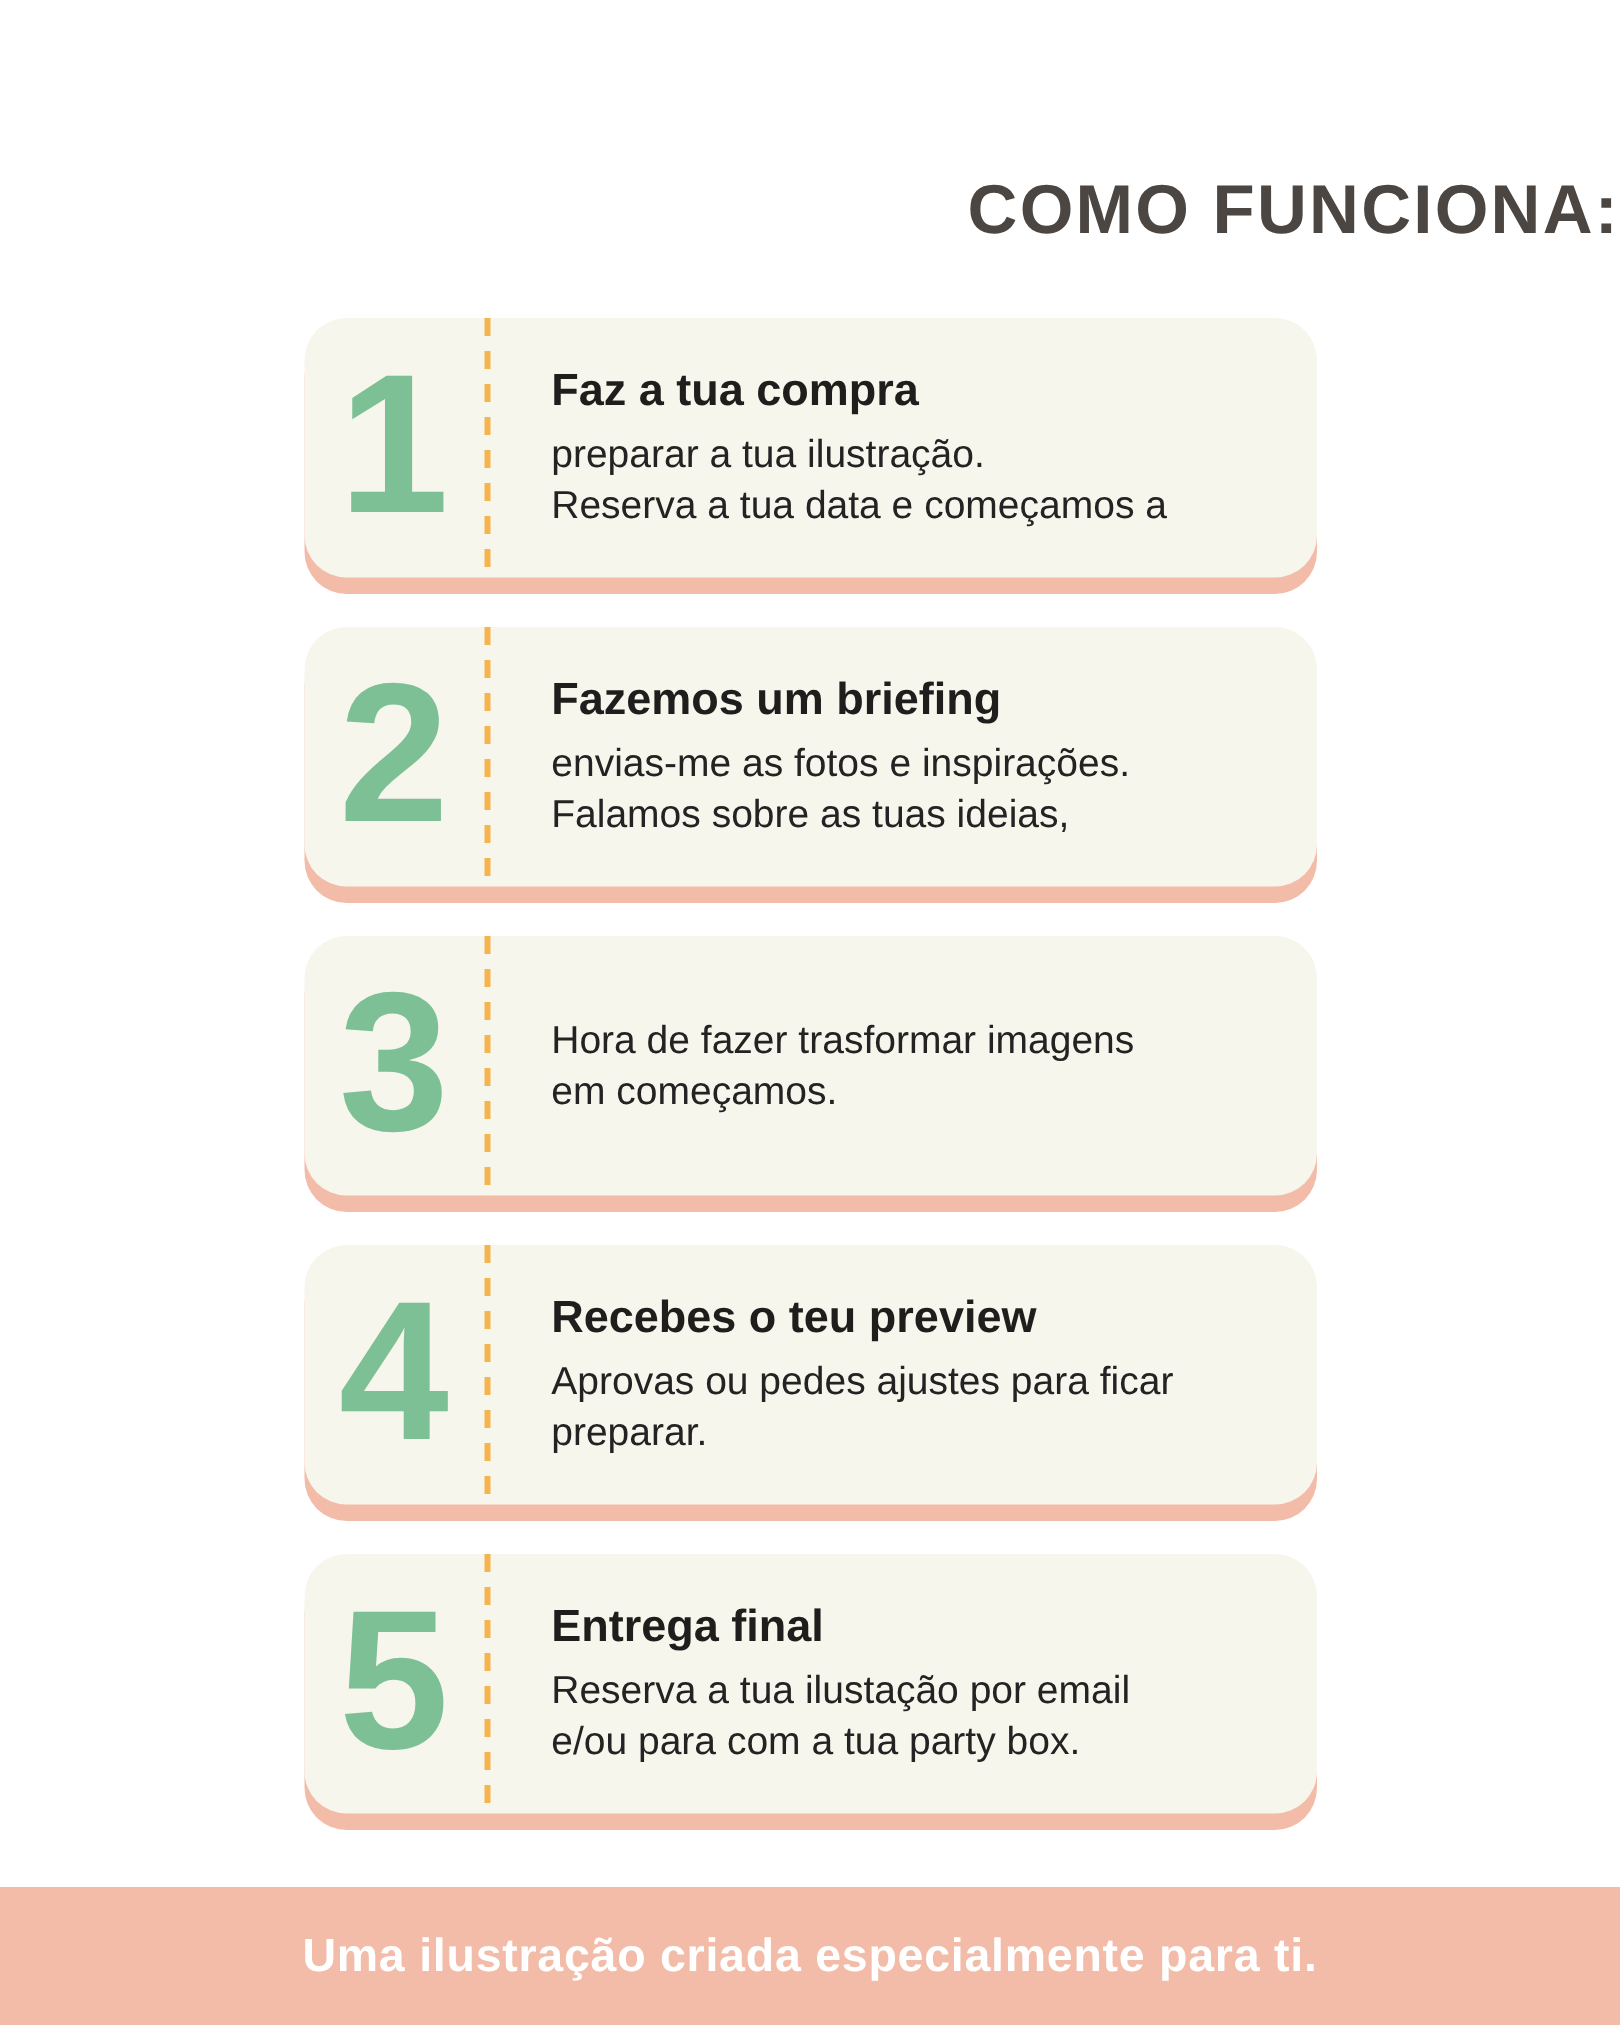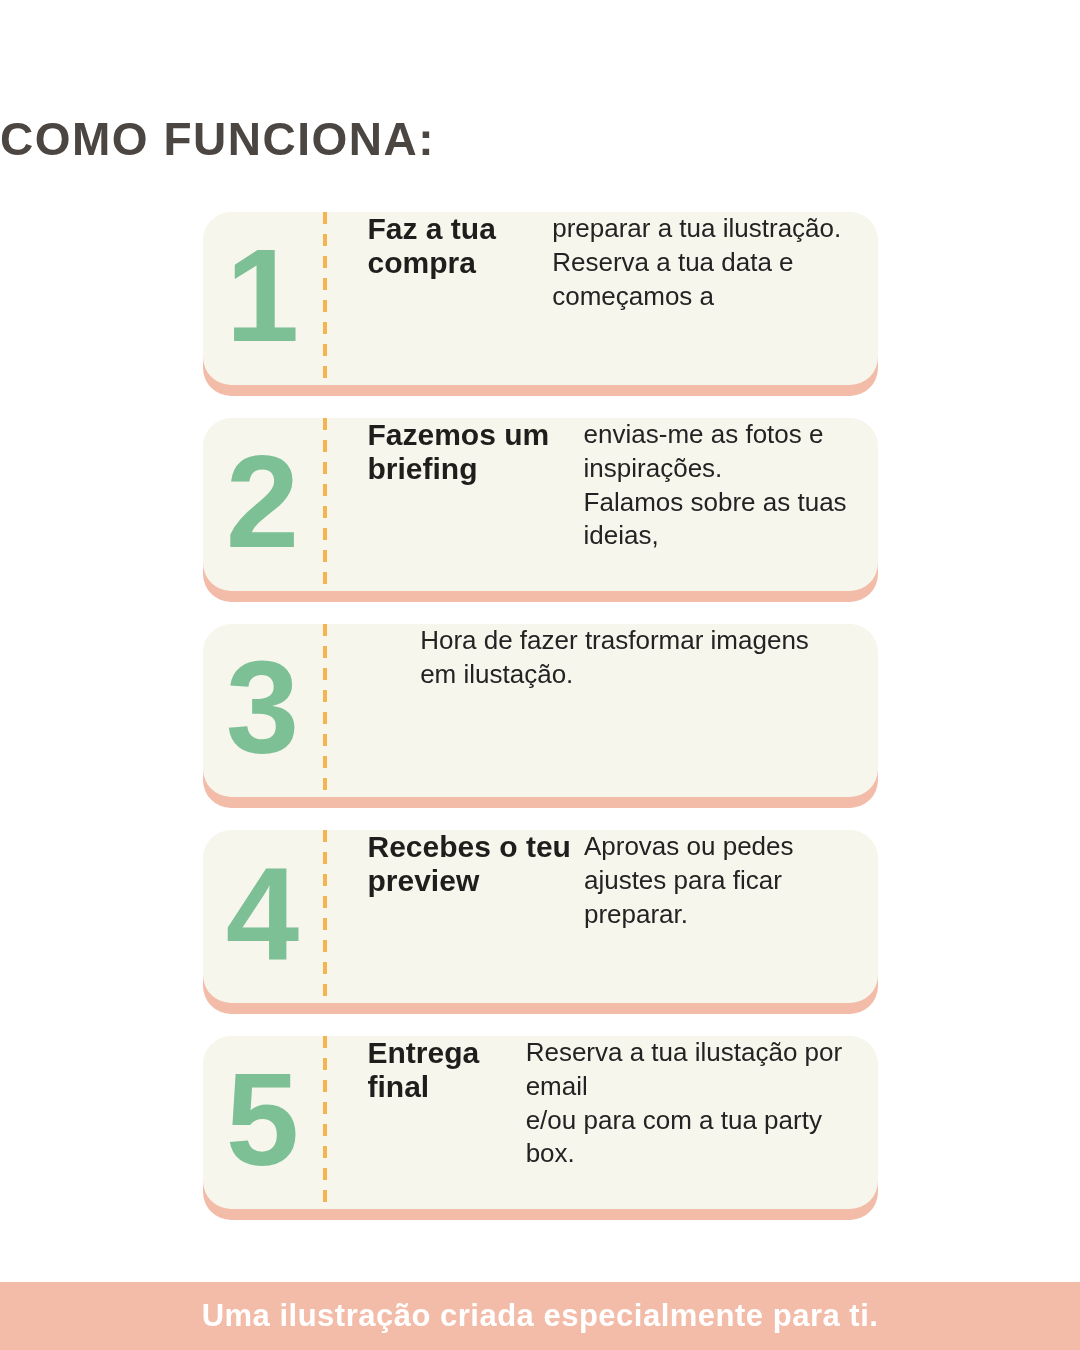--- a/index.html
+++ b/index.html
@@ -5,21 +5,21 @@
   html, body { margin: 0; padding: 0; }
   body {
     width: 1080px; height: 1350px;
     background: #ffffff;
     position: relative;
     overflow: hidden;
     font-family: "Liberation Sans", sans-serif;
   }
   .heading {
     padding-top: 112px;
-    text-align: left;
+    text-align: right;
     font-size: 46px;
     font-weight: bold;
     letter-spacing: 1.5px;
     color: var(--heading_text, #4B4642);
   }
   .cards {
     width: 675px;
     margin: 46px auto 0 auto;
     display: flex;
     flex-direction: column;
@@ -53,41 +53,41 @@
       to bottom,
       var(--dash_orange, #F6B44E) 0px,
       var(--dash_orange, #F6B44E) 12px,
       transparent 12px,
       transparent 22px
     );
   }
   .text {
     flex: 1;
     display: flex;
-    flex-direction: row;
+    flex-direction: column;
     justify-content: center;
     padding-left: 41px;
     padding-right: 16px;
   }
   .title {
     font-size: 30px;
     font-weight: bold;
     color: var(--title_text, #1F1E1C);
     margin-bottom: 8px;
   }
   .desc .line {
     display: block;
     font-size: 26px;
     line-height: 1.3;
     color: var(--body_text, #232323);
   }
   .footer {
     position: absolute;
     left: 0; right: 0; bottom: 0;
-    height: 68px;
+    height: 92px;
     background: var(--salmon, #F3BCA9);
     display: flex;
     align-items: center;
     justify-content: center;
   }
   .footer span {
     color: var(--footer_text, #FFFFFF);
     font-size: 31px;
     font-weight: bold;
     letter-spacing: 0.5px;
@@ -123,21 +123,21 @@
       </div>
     </div>
   </div>
 
   <div class="card">
     <div class="num">3</div>
     <div class="dash"></div>
     <div class="text">
       <div class="desc">
         <span class="line">Hora de fazer trasformar imagens</span>
-        <span class="line">em ilustação.</span>
+        <span class="line">em começamos.</span>
       </div>
     </div>
   </div>
 
   <div class="card">
     <div class="num">4</div>
     <div class="dash"></div>
     <div class="text">
       <div class="title">Recebes o teu preview</div>
       <div class="desc">

